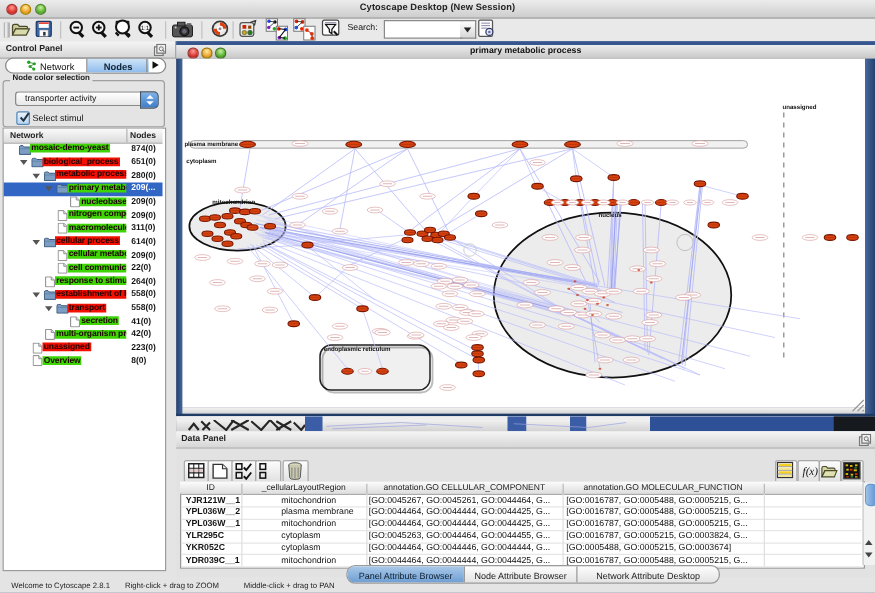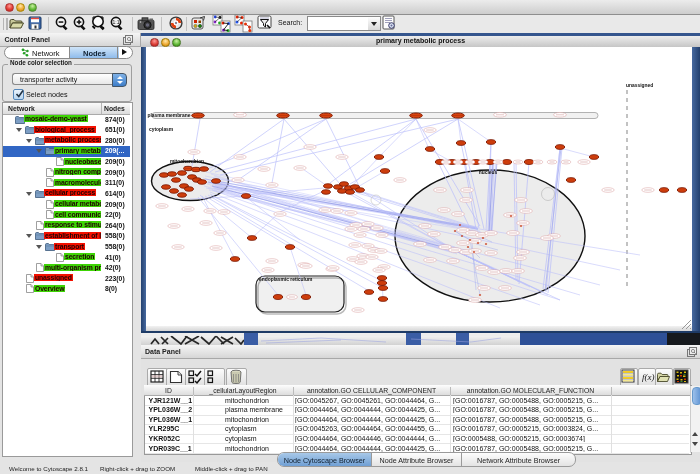--- a/index.html
+++ b/index.html
@@ -3,20 +3,21 @@
 <style>
 html,body{margin:0;padding:0;}
 body{width:700px;height:474px;overflow:hidden;font-family:"Liberation Sans",sans-serif;position:relative;background:#e8e8e8;}
 .abs{position:absolute;}
 </style></head><body>
 
 <div class="abs" style="left:0;top:0;width:700px;height:14px;background:linear-gradient(#ececec,#cdcdcd);border-bottom:1px solid #8e8e8e;">
  <div class="abs" style="left:5px;top:2.5px;width:7px;height:7px;border-radius:50%;background:radial-gradient(circle at 50% 30%,#ff9a96 0%,#e33d35 55%,#b01e16 100%);border:.5px solid #a33;"></div>
  <div class="abs" style="left:16px;top:2.5px;width:7px;height:7px;border-radius:50%;background:radial-gradient(circle at 50% 30%,#ffe9a8 0%,#f0a832 55%,#c07d12 100%);border:.5px solid #a80;"></div>
  <div class="abs" style="left:27.5px;top:2.5px;width:7px;height:7px;border-radius:50%;background:radial-gradient(circle at 50% 30%,#c8f0a0 0%,#64bb38 55%,#3a8a1a 100%);border:.5px solid #583;"></div>
+ <div class="abs" style="left:0;top:1px;width:700px;text-align:center;font-size:7.4px;font-weight:bold;color:#222;letter-spacing:.1px;">Cytoscape Desktop (New Session)</div>
 </div>
 
 <div class="abs" style="left:0;top:15px;width:700px;height:18px;background:#e9e9e9;border-bottom:1px solid #bcbcbc;"></div>
 <div class="abs" style="left:3px;top:18px;width:1px;height:12px;background:#b5b5b5;border-right:2px solid #e9e9e9;box-shadow:2px 0 0 #b5b5b5;"></div>
 <div class="abs" style="left:48px;top:17px;width:1px;height:14px;background:#c2c2c2;"></div>
 <div class="abs" style="left:132px;top:17px;width:1px;height:14px;background:#c2c2c2;"></div>
 <div class="abs" style="left:161px;top:17px;width:1px;height:14px;background:#c2c2c2;"></div>
 <div class="abs" style="left:186px;top:17px;width:1px;height:14px;background:#c2c2c2;"></div>
 <svg class="abs" style="left:0;top:14px;" width="700" height="19" viewBox="0 0 700 19">
 
@@ -167,21 +168,21 @@
 </div>
 <div class="abs" style="left:112px;top:73px;width:13px;height:12px;background:linear-gradient(#7fb2e8,#3d7dc8);border:1px solid #456;border-radius:0 4px 4px 0;">
  <div class="abs" style="left:3.5px;top:1.5px;width:0;height:0;border-left:3px solid transparent;border-right:3px solid transparent;border-bottom:3.5px solid #fff;"></div>
  <div class="abs" style="left:3.5px;top:7px;width:0;height:0;border-left:3px solid transparent;border-right:3px solid transparent;border-top:3.5px solid #fff;"></div>
 </div>
 <div class="abs" style="left:13px;top:89px;width:9px;height:9px;background:linear-gradient(#eaf3fc,#b8d6f2);border:1.2px solid #5588bb;border-radius:2px;">
  <svg class="abs" style="left:0.5px;top:-1.5px" width="10" height="10" viewBox="0 0 10 10">
       <path d="M1.5 5 L3.8 7.5 L8 1.5" fill="none" stroke="#234" stroke-width="1.6"></path>
     </svg>
 </div>
-<div class="abs" style="left:26px;top:90px;font-size:7.2px;color:#111;">Select nodes</div>
+<div class="abs" style="left:26px;top:90px;font-size:7.2px;color:#111;">Select stimul</div>
 
 <div class="abs" style="left:2px;top:102px;width:129px;height:353px;background:#fff;border:1px solid #9a9a9a;"></div>
 <div class="abs" style="left:3px;top:103px;width:127px;height:11px;background:linear-gradient(#fafafa,#dcdcdc);border-bottom:1px solid #aaa;">
 <div class="abs" style="left:5px;top:2px;font-size:6.8px;font-weight:bold;color:#222;">Network</div>
 <div class="abs" style="left:98px;top:0;width:1px;height:11px;background:#b5b5b5;"></div>
 <div class="abs" style="left:101px;top:2px;font-size:6.8px;font-weight:bold;color:#222;">Nodes</div>
 </div>
 <div class="abs" style="left:3px;top:114.0px;width:127px;height:10.62px;overflow:hidden;">
 <svg class="abs" style="left:12px;top:1.5px;" width="10" height="8" viewBox="0 0 10 8">
       <path d="M0.5 7.5 L0.5 1.8 Q0.5 0.5 1.6 0.5 L3.4 0.5 L4.4 1.6 L8.6 1.6 Q9.5 1.6 9.5 2.6 L9.5 7.5 Z" fill="#7d9ec4" stroke="#3c5a7c" stroke-width=".8"></path>
@@ -952,20 +953,20 @@
 <div class="abs" style="left:690px;top:395px;width:1px;height:58px;background:#e0e0e0;"></div>
 <div class="abs" style="left:690px;top:386px;width:9px;height:66px;background:#f2f2f2;border-left:1px solid #ccc;">
 <div class="abs" style="left:0.5px;top:1px;width:8px;height:16px;border-radius:4px;background:linear-gradient(90deg,#9cc0ea,#5d92d2);border:.5px solid #69c;"></div>
 <div class="abs" style="left:1px;top:46px;width:0;height:0;border-left:3.5px solid transparent;border-right:3.5px solid transparent;border-bottom:4.5px solid #444;"></div>
 <div class="abs" style="left:1px;top:56px;width:0;height:0;border-left:3.5px solid transparent;border-right:3.5px solid transparent;border-top:4.5px solid #444;"></div>
 </div>
 <div class="abs" style="left:277px;top:452px;width:297px;height:13px;background:linear-gradient(#fdfdfd,#e3e3e3);border:1px solid #9a9a9a;border-radius:7px;overflow:hidden;z-index:5;">
 <div class="abs" style="left:0;top:0;width:93px;height:13px;background:linear-gradient(#a8c8e8,#6f9fd4);"></div>
 <div class="abs" style="left:93px;top:0;width:1px;height:13px;background:#9a9a9a;"></div>
 <div class="abs" style="left:183px;top:0;width:1px;height:13px;background:#9a9a9a;"></div>
-<div class="abs" style="left:0px;top:2.8px;width:93px;text-align:center;font-size:7.2px;color:#102030;">Node Cytoscape Browser</div>
+<div class="abs" style="left:0px;top:2.8px;width:93px;text-align:center;font-size:7.2px;color:#102030;">Panel Attribute Browser</div>
 <div class="abs" style="left:94px;top:2.8px;width:89px;text-align:center;font-size:7.2px;color:#222;">Node Attribute Browser</div>
-<div class="abs" style="left:184px;top:2.8px;width:113px;text-align:center;font-size:7.2px;color:#222;">Network Attribute Browser</div>
+<div class="abs" style="left:184px;top:2.8px;width:113px;text-align:center;font-size:7.2px;color:#222;">Network Attribute Desktop</div>
 </div>
 <div class="abs" style="left:0;top:462px;width:700px;height:12px;background:#e4e4e4;">
 <div class="abs" style="left:9px;top:3px;font-size:6.2px;color:#222;">Welcome to Cytoscape 2.8.1</div>
 <div class="abs" style="left:100px;top:3px;font-size:6.2px;color:#222;">Right-click + drag to ZOOM</div>
 <div class="abs" style="left:195px;top:3px;font-size:6.2px;color:#222;">Middle-click + drag to PAN</div>
 </div>
 </body></html>

